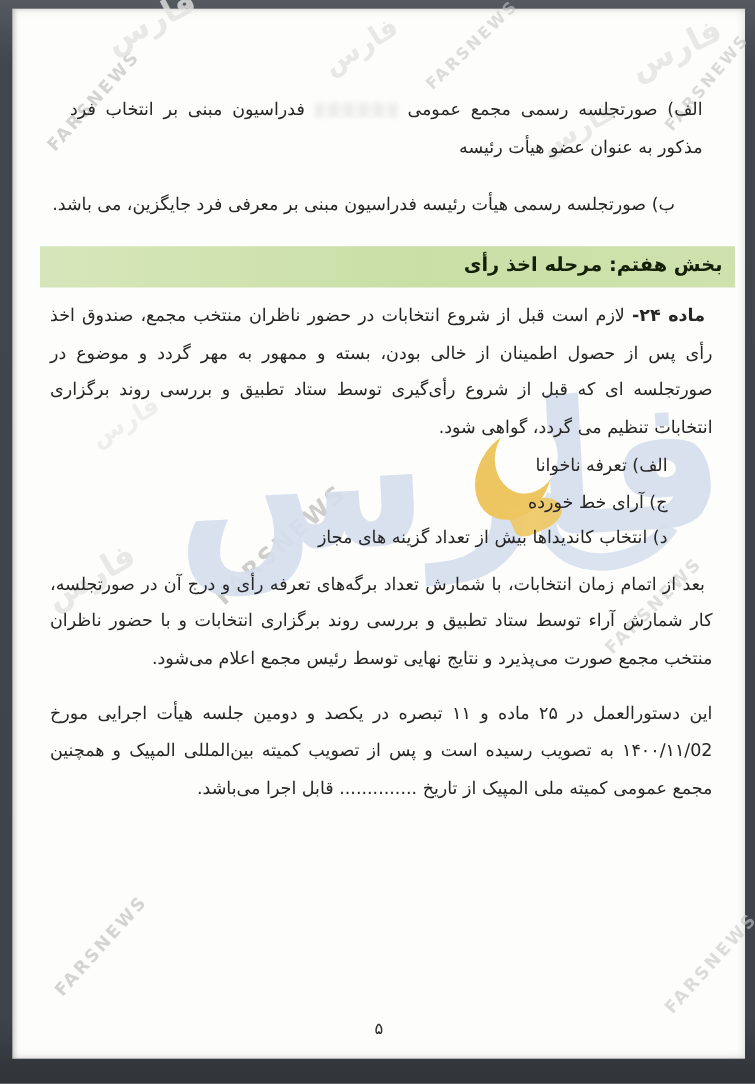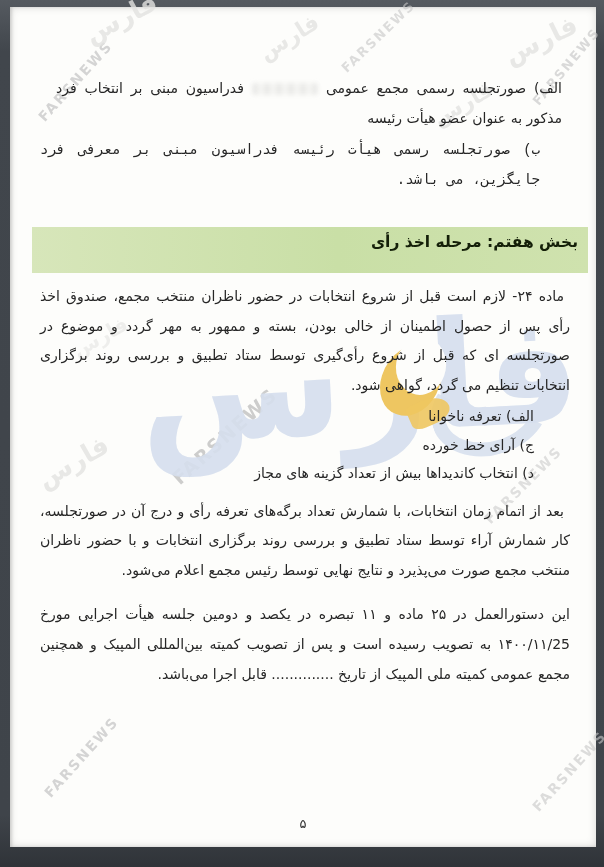--- a/index.html
+++ b/index.html
@@ -13,34 +13,34 @@
     background:#fdfdfb;
     box-shadow:inset 0 0 8px rgba(0,0,0,.15), inset 2px 0 3px rgba(0,0,0,.12);
   }
   .content{
     position:relative;z-index:2;direction:rtl;
     padding:66px 26px 0 30px;
     color:#262626;font-size:14px;line-height:30px;text-align:justify;
   }
   .para{margin:0;}
   .intro-a{padding-right:8px;margin-left:16px;}
-  .intro-b{margin-top:2px;padding-right:30px;font-family:Liberation Mono, monospace;}
+  .intro-b{margin-top:16px;padding-right:30px;}
   .redacted{
     display:inline-block;width:66px;height:12px;margin:0 8px;vertical-align:middle;
     background:repeating-linear-gradient(90deg,#dcdcda 0 6px,#efefec 6px 12px);
     filter:blur(2px);opacity:.55;border-radius:3px;
   }
   .section-header{
-    margin:32px -18px 0 -8px;
+    margin:18px -18px 0 -8px;
     background:linear-gradient(90deg,#d7e6ba 0%,#c9dfa6 55%,#cfe2ae 100%);
     color:#141f08;font-weight:bold;font-size:15.5px;
-    padding:4px 10px 20px 6px;line-height:22px;text-align:right;
+    padding:4px 10px 7px 6px;line-height:22px;text-align:right;
   }
   .article{margin-top:9px;text-indent:6px;line-height:29.5px;}
-  .article .mada{font-weight:normal;letter-spacing:.2px;}
+  .article .mada{font-weight:bold;letter-spacing:.2px;}
   .ballot-list{list-style:none;margin:2px 0 0 0;padding:0 36px 0 0;line-height:28.5px;}
   .ballot-list li{margin:0;}
   .gap-lg{margin-top:22px;}
   .closing{margin-top:14px;line-height:30px;}
   .page-number{
     position:absolute;z-index:2;bottom:16px;left:0;right:0;
     text-align:center;font-size:13px;color:#2c2c2c;direction:rtl;
   }
   
   .wm{position:absolute;z-index:1;pointer-events:none;user-select:none;}
@@ -122,18 +122,18 @@
 
     <ul class="ballot-list">
       <li>الف) تعرفه ناخوانا</li>
       <li>ج) آرای خط خورده</li>
       <li>د) انتخاب کاندیداها بیش از تعداد گزینه های مجاز</li>
     </ul>
 
 
     <p class="para article">بعد از اتمام زمان انتخابات، با شمارش تعداد برگه‌های تعرفه رأی و درج آن در صورتجلسه، کار شمارش آراء توسط ستاد تطبیق و بررسی روند برگزاری انتخابات و با حضور ناظران منتخب مجمع صورت می‌پذیرد و نتایج نهایی توسط رئیس مجمع اعلام می‌شود.</p>
 
-    <p class="para closing">این دستورالعمل در ۲۵ ماده و ۱۱ تبصره در یکصد و دومین جلسه هیأت اجرایی مورخ ۱۴۰۰/۱۱/25 به تصویب رسیده است و پس از تصویب کمیته بین‌المللی المپیک و همچنین مجمع عمومی کمیته ملی المپیک از تاریخ .............. قابل اجرا می‌باشد.</p>
+    <p class="para closing">این دستورالعمل در ۲۵ ماده و ۱۱ تبصره در یکصد و دومین جلسه هیأت اجرایی مورخ ۱۴۰۰/۱۱/02 به تصویب رسیده است و پس از تصویب کمیته بین‌المللی المپیک و همچنین مجمع عمومی کمیته ملی المپیک از تاریخ .............. قابل اجرا می‌باشد.</p>
 
   </div>
 
   <div class="page-number">۵</div>
 </div>
 
 </body></html>

